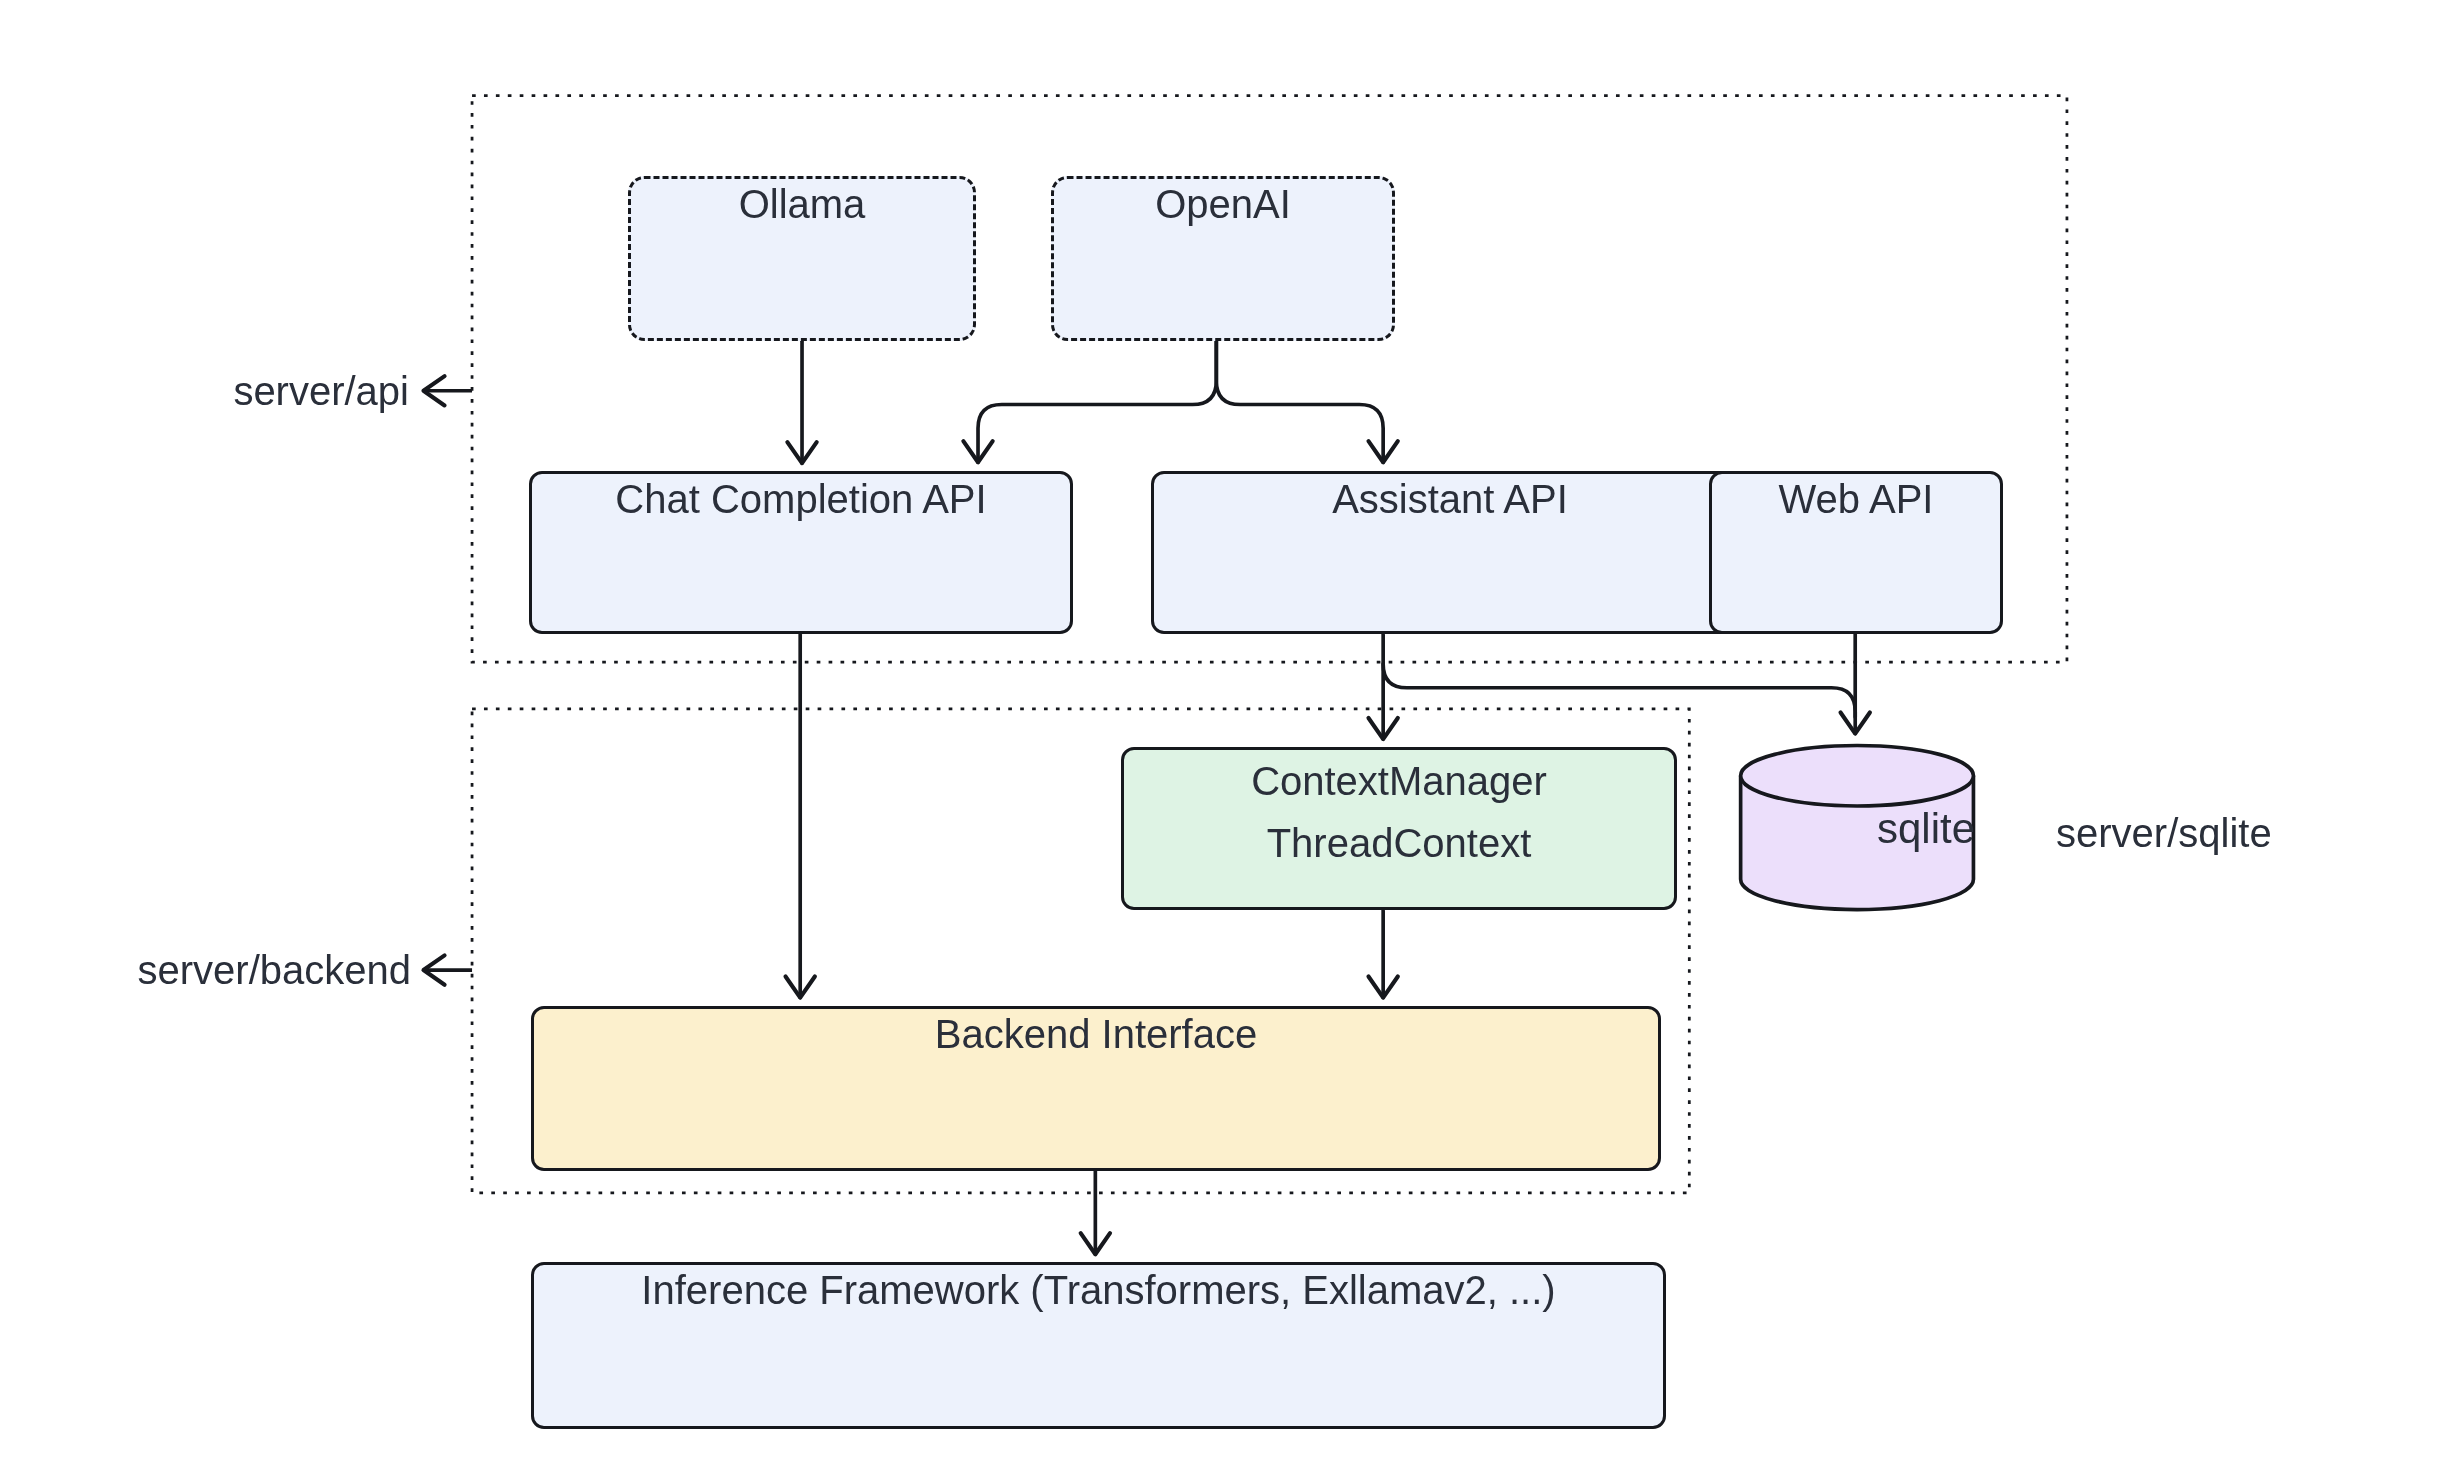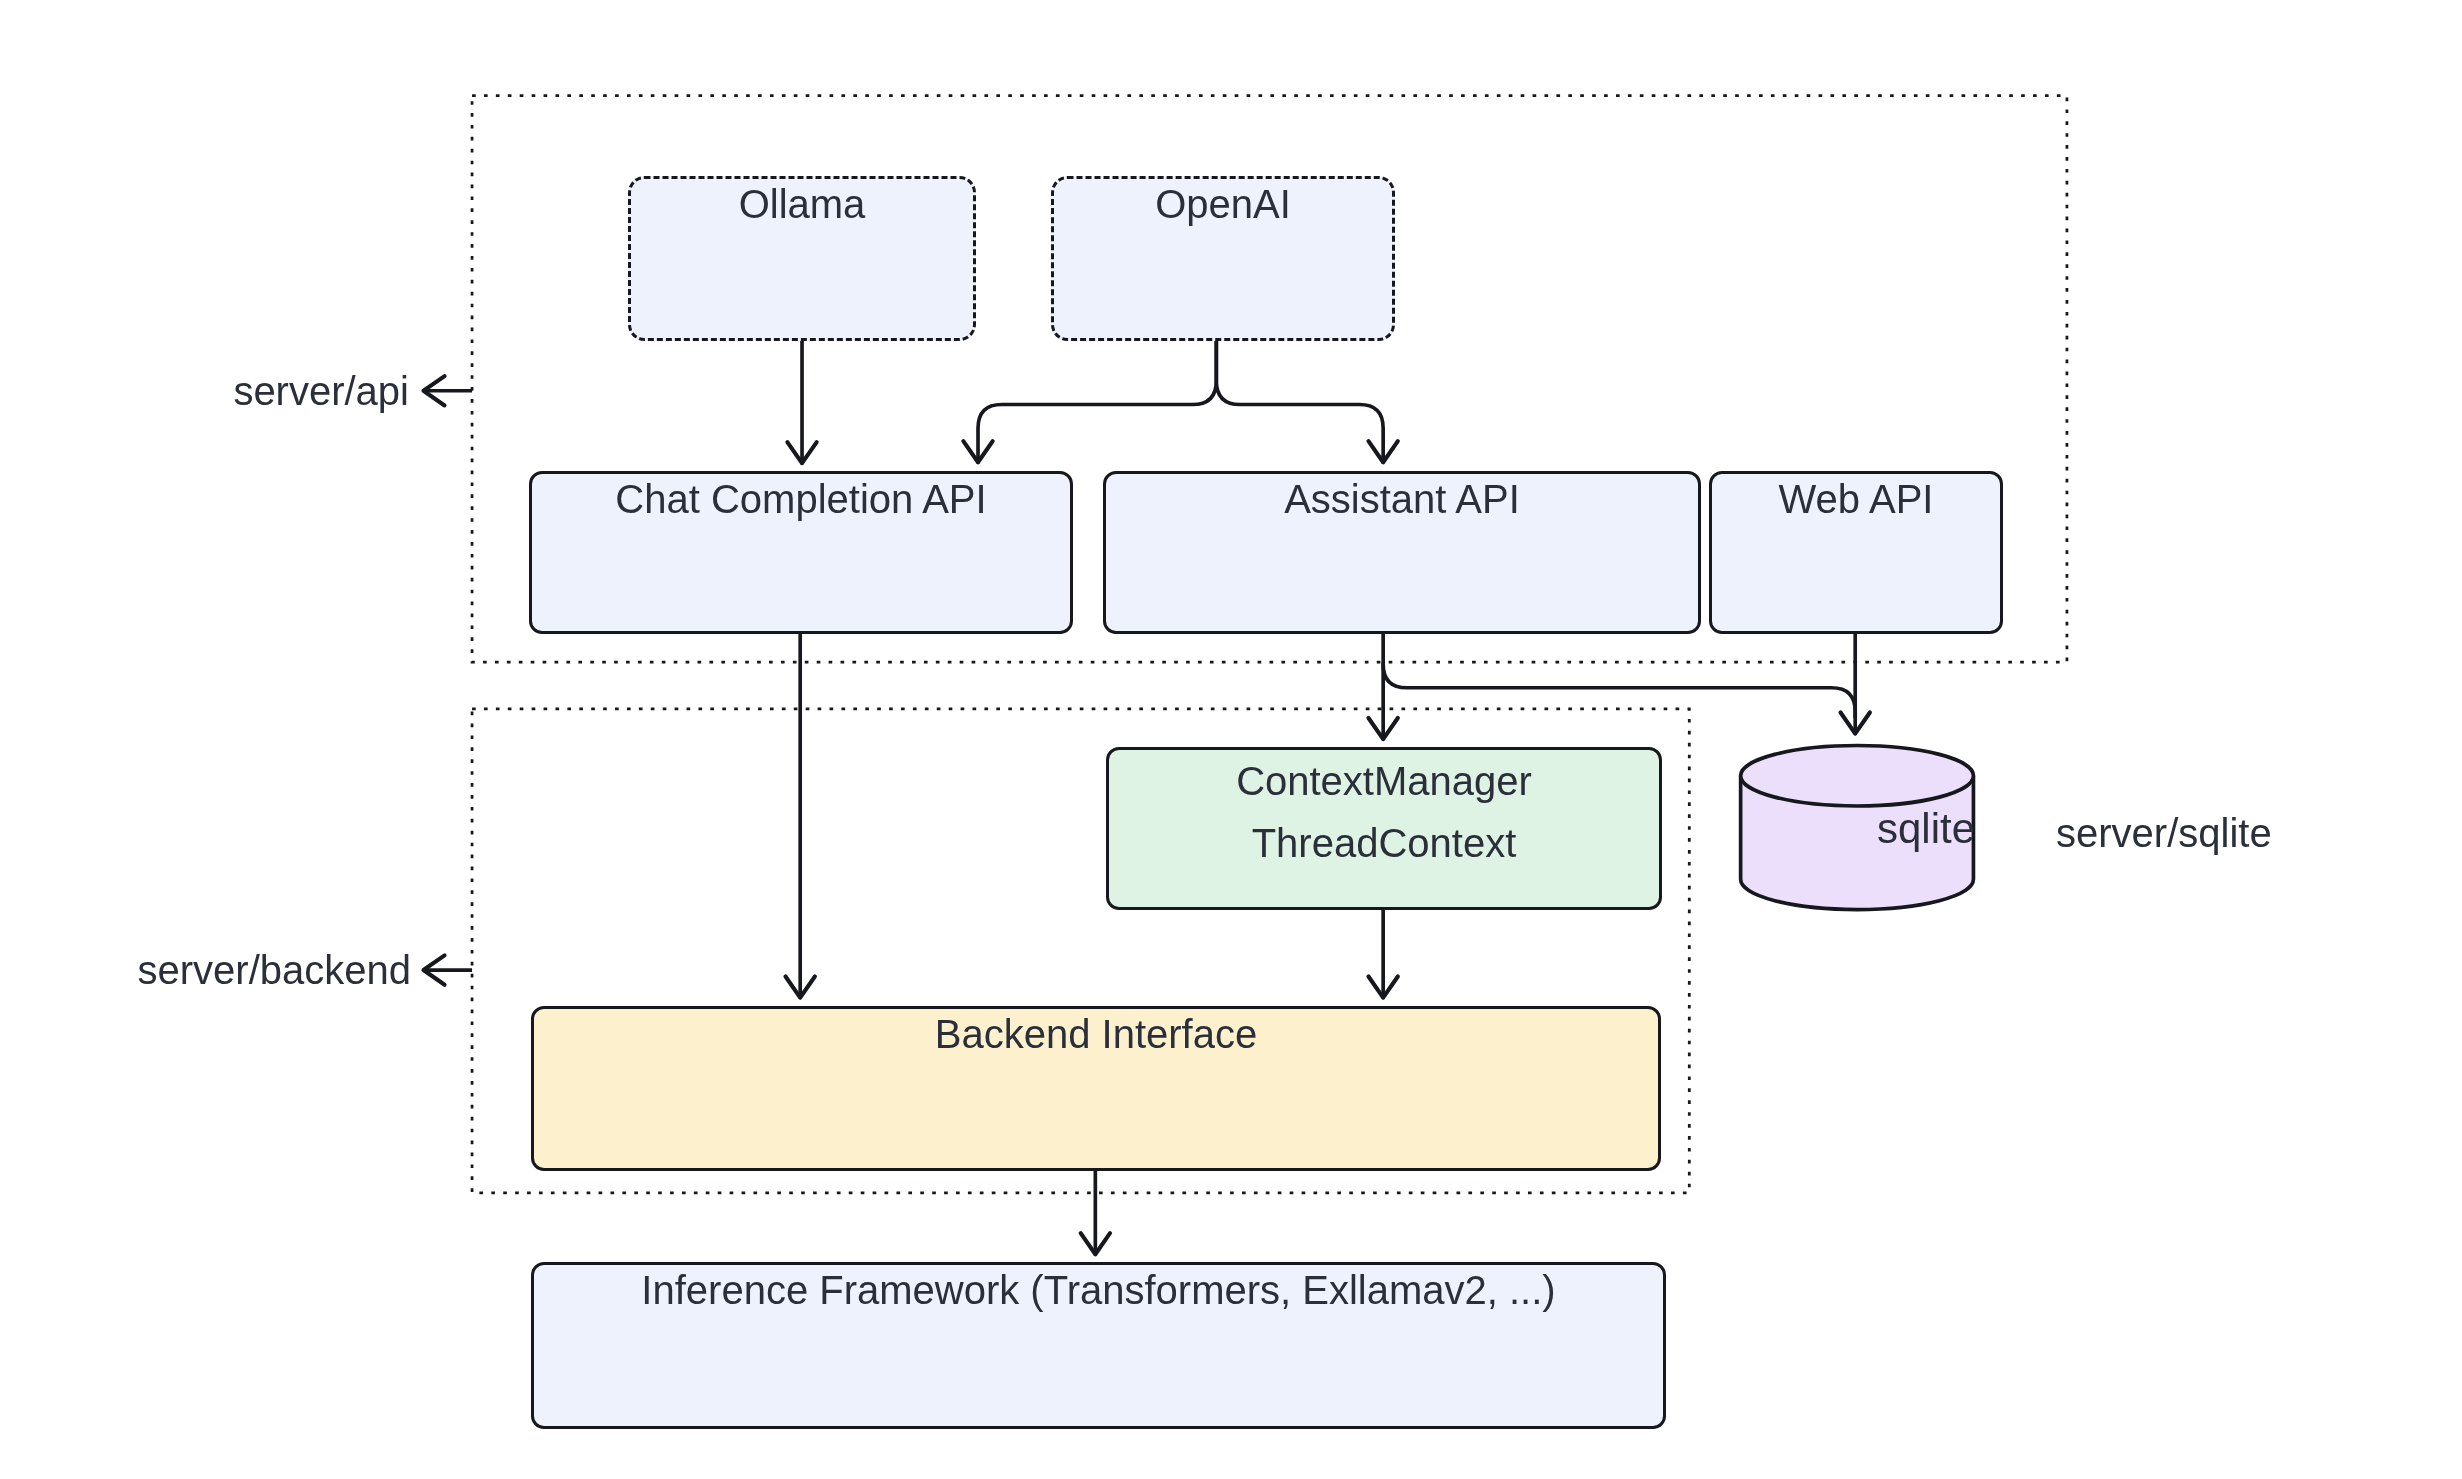--- a/index.html
+++ b/index.html
@@ -10,31 +10,31 @@
     color:#2a2f3a;
   }
   .overlay{position:absolute;left:0;top:0;z-index:1;}
   .node{
     position:absolute;z-index:2;box-sizing:border-box;
     display:flex;justify-content:center;text-align:center;
     font-size:40px;line-height:1.25;
     background:#edf2fc;border:3.7px solid #16181d;border-radius:13px;
   }
   .node.dashed{border:3.7px dashed #16181d;border-radius:16.5px;}
-  .node.green{background:#def3e4;line-height:1.55;}
+  .node.green{background:#def3e4;line-height:1.55;margin-left:15px;}
   .node.yellow{background:#fcf0cd;}
   .node .stack{display:flex;flex-direction:column;}
   .rlabel{
     position:absolute;z-index:2;font-size:40px;line-height:48px;white-space:nowrap;
   }
   
   .n-ollama    {left:628px;  top:176px;  width:348px;  height:165px;}
   .n-openai    {left:1051px; top:176px;  width:344px;  height:165px;}
   .n-chat      {left:529px;  top:471px;  width:544px;  height:163px;}
-  .n-assistant {left:1103px; top:471px;  width:598px;  height:163px;}
+  .n-assistant {left:1151px; top:471px;  width:598px;  height:163px;}
   .n-web       {left:1709px; top:471px;  width:294px;  height:163px;}
   .n-context   {left:1106px; top:747px;  width:556px;  height:163px;}
   .n-backend   {left:531px;  top:1006px; width:1130px; height:165px;}
   .n-inference {left:531px;  top:1262px; width:1135px; height:167px;}
   .t-sqlite    {position:absolute;z-index:2;left:1739px;top:805px;width:236px;
                 text-align:right;font-size:42px;}
   .l-api      {right:2053px; top:367px; text-align:right;}
   .l-backend  {right:2051px; top:946px;text-align:right;}
   .l-models   {left:2056px;  top:809px;}
 </style>

